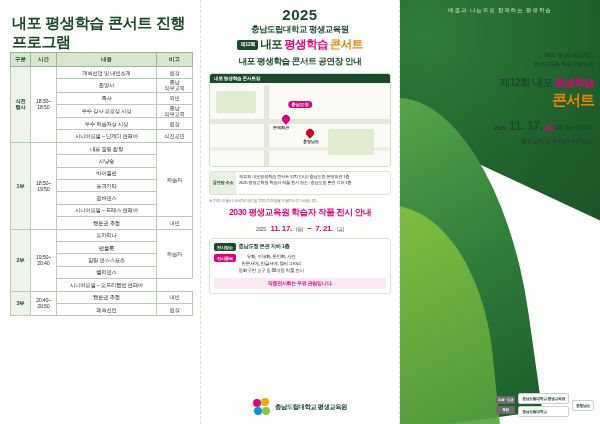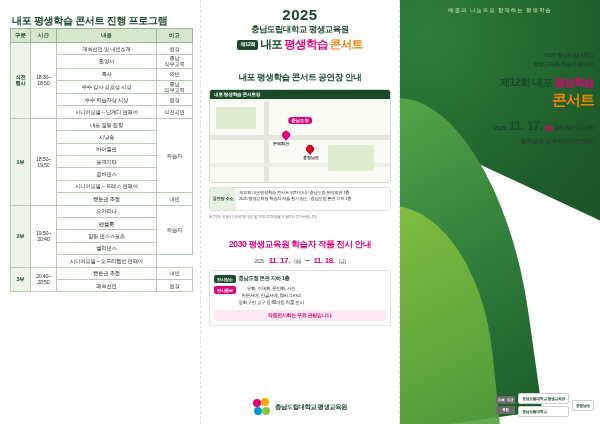--- a/index.html
+++ b/index.html
@@ -13,21 +13,21 @@
   .page{position:absolute;inset:0;display:flex;}
 
   
   .panel-left{
     width:200px;height:424px;position:relative;
     background:#ffffff;
     box-sizing:border-box;
     padding:14px 8px 8px 10px;
   }
   .left-title{
-    font-size:10px;font-weight:bold;color:#1b4a2a;
+    font-size:15px;font-weight:bold;color:#1b4a2a;
     letter-spacing:-0.3px;margin:0 0 0 2px;
   }
   table.prog{
     border-collapse:collapse;width:182px;table-layout:fixed;
     font-size:5.3px;color:#222;
   }
   table.prog th{
     background:#d8e6cf;border:0.5px solid #9bb79a;
     font-weight:bold;color:#1b4a2a;height:11px;font-size:5.4px;
   }
@@ -59,21 +59,21 @@
   .badge-12{
     background:#1b4a2a;color:#fff;font-size:5.2px;font-weight:bold;
     padding:1.5px 3px;border-radius:2px;letter-spacing:-0.3px;
   }
   .mid-naepo{font-size:11.5px;font-weight:bold;color:#1b4a2a;letter-spacing:-0.6px;}
   .mid-life{font-size:11.5px;font-weight:bold;color:#e2007a;letter-spacing:-0.6px;}
   .mid-concert{font-size:11.5px;font-weight:bold;color:#f08200;letter-spacing:-0.6px;}
 
   .sec-title{
     font-size:8.6px;font-weight:bold;color:#1b4a2a;
-    text-align:center;margin:20px 0 5px;letter-spacing:-0.4px;
+    text-align:center;margin:4px 0 5px;letter-spacing:-0.4px;
   }
   .sec-title.pink{color:#e2007a;}
 
   .map-box{
     border:1px solid #cfe0c8;border-radius:3px;
     height:92px;position:relative;overflow:hidden;background:#f3f6ee;
   }
   .map-bar{
     background:#1b4a2a;color:#fff;font-size:4.6px;font-weight:bold;
     padding:2px 4px;letter-spacing:-0.2px;
@@ -364,21 +364,21 @@
     </div>
     <div class="map-note">※ 자차 이용시 네비게이션 및 지하주차장을 이용하시기 바랍니다.</div>
 
     <div class="sec-title pink">2030 평생교육원 학습자 작품 전시 안내</div>
 
     <div class="date-row">
       <span class="small">2025.</span>
       <span class="pink">11. 17.</span>
       <span class="small">(월)</span>
       <span>~</span>
-      <span class="pink">11. 18.</span>
+      <span class="pink">7. 21.</span>
       <span class="small">(금)</span>
     </div>
 
     <div class="info-card">
       <div class="info-line">
         <span class="info-tag">전시장소</span>
         <span class="info-val">충남도청 본관 지하 1층</span>
       </div>
       <div class="info-line">
         <span class="info-tag pink">전시품목</span>

